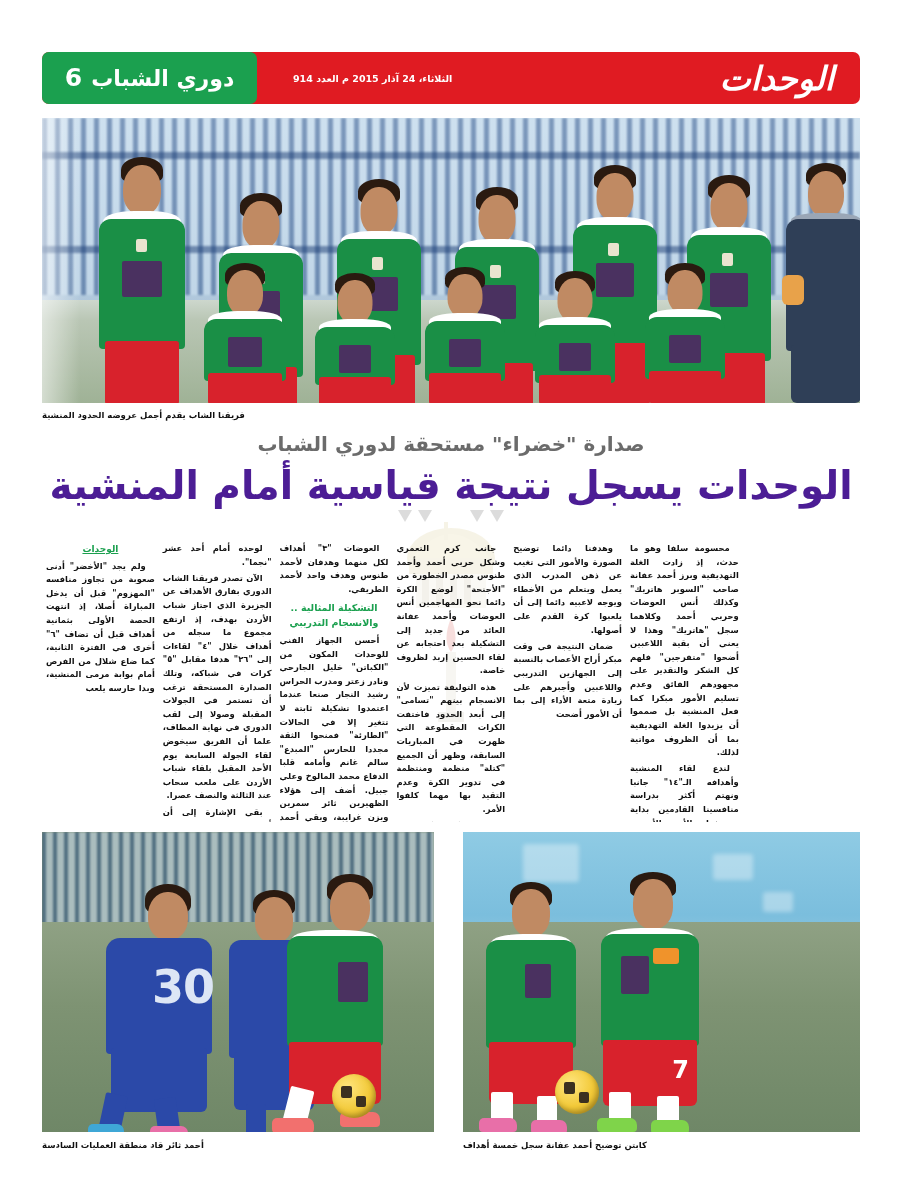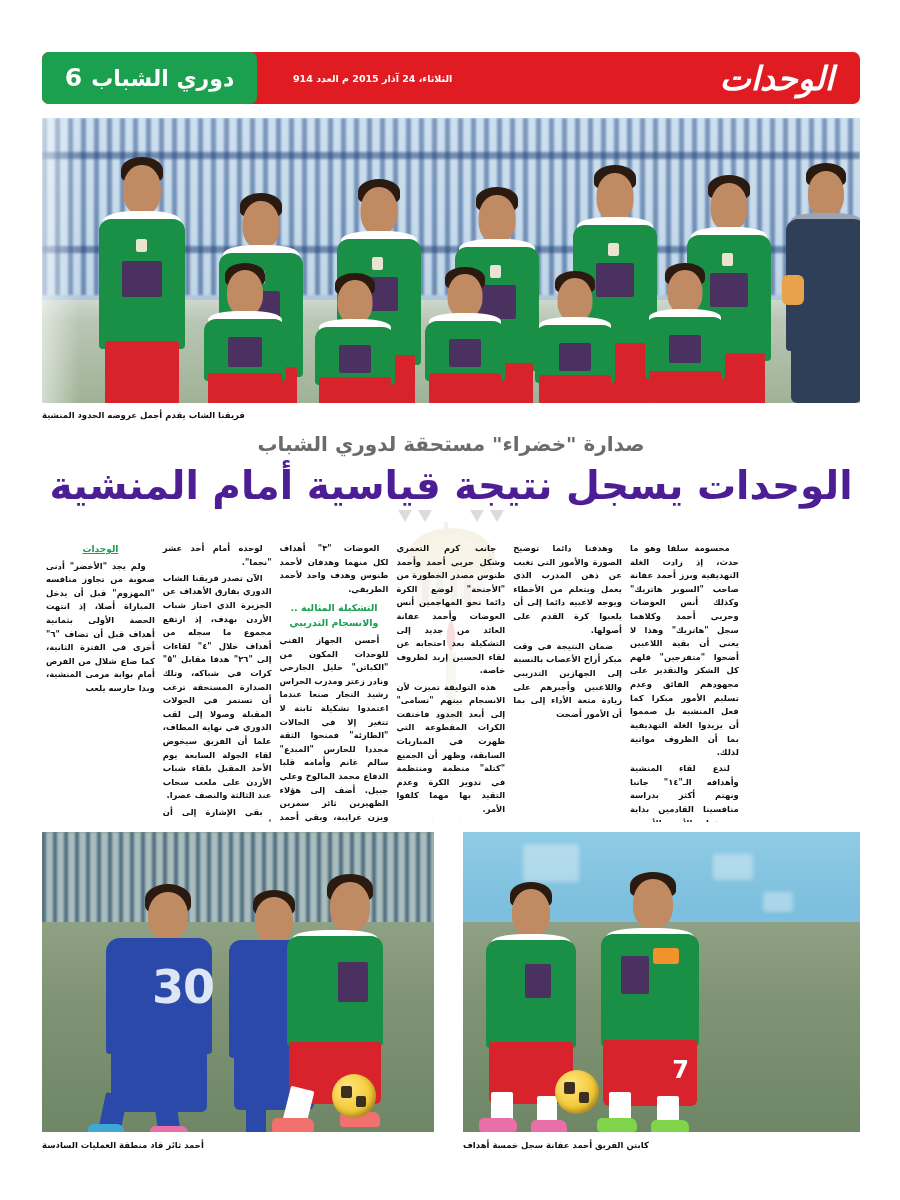--- a/index.html
+++ b/index.html
@@ -506,15 +506,15 @@
       <div class="p-sponsor" style="width:26px;height:34px;top:100px;left:56%"></div>
       <div class="p-shorts" style="width:84px;height:62px;top:178px"></div>
       <div class="sock" style="left:22px;top:228px;width:22px;height:36px"></div>
       <div class="sock" style="left:68px;top:232px;width:20px;height:32px"></div>
       <div class="boot" style="left:10px;top:254px;width:38px;height:14px;background:#e86fa8"></div>
       <div class="boot" style="left:62px;top:256px;width:36px;height:14px;background:#e86fa8"></div>
     </div>
 
     <div class="ball" style="left:92px;bottom:18px;width:44px;height:44px;"></div>
   </div>
-  <div class="caption caption-br">كابتن الفريق أحمد عفانة سجل خمسة أهداف</div>
+  <div class="caption caption-br">كابتن توضيح أحمد عفانة سجل خمسة أهداف</div>
 
 </div>
 
 </body></html>

